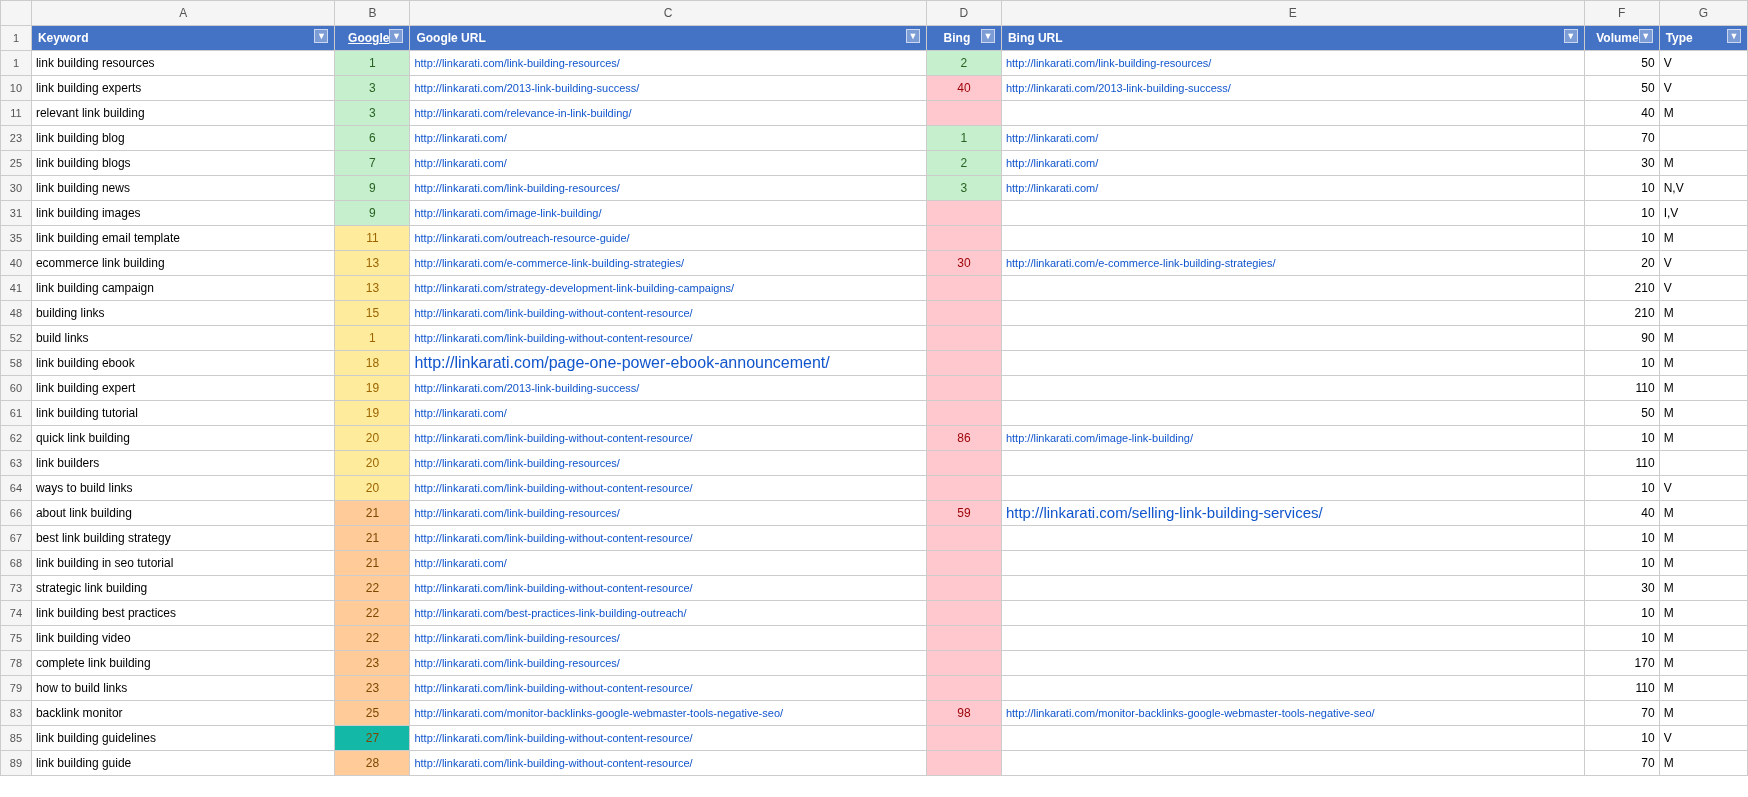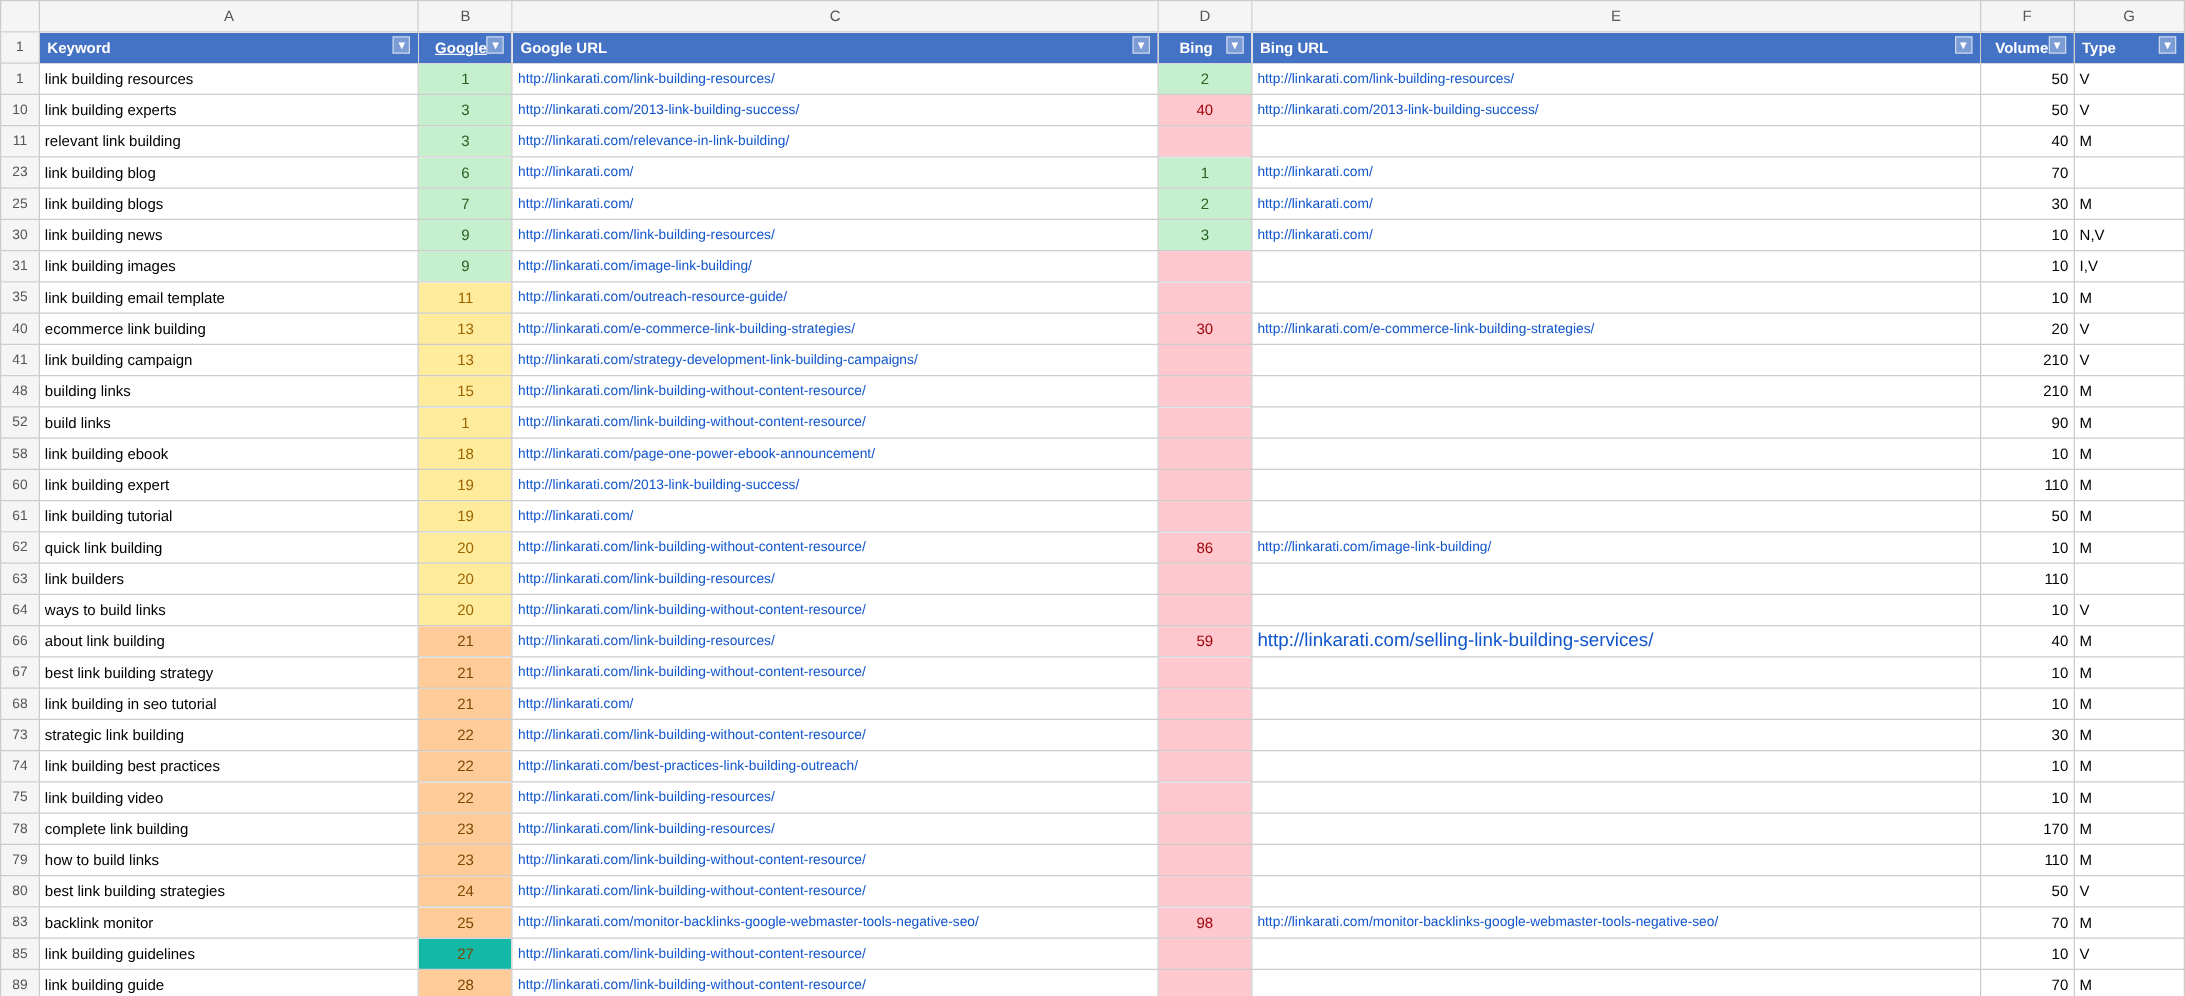--- a/index.html
+++ b/index.html
@@ -246,21 +246,21 @@
           <td style="color: rgb(17, 85, 204); font-size: 11px;">http://linkarati.com/link-building-without-content-resource/</td>
           <td style="text-align: center; background-color: rgb(255, 199, 206);"></td>
           <td style="color: rgb(17, 85, 204); font-size: 11px;"></td>
           <td style="text-align: right;">90</td>
           <td>M</td>
         </tr>
         <tr>
           <td class="row-num">58</td>
           <td>link building ebook</td>
           <td style="text-align: center; background-color: rgb(255, 235, 156); color: rgb(156, 101, 0);">18</td>
-          <td style="color: rgb(17, 85, 204); font-size: 11px;">http://linkarati.com/page-one-power-ebook-announcement/</td>
+          <td style="color: rgb(17, 85, 204); font-size: 16px;">http://linkarati.com/page-one-power-ebook-announcement/</td>
           <td style="text-align: center; background-color: rgb(255, 199, 206);"></td>
           <td style="color: rgb(17, 85, 204); font-size: 11px;"></td>
           <td style="text-align: right;">10</td>
           <td>M</td>
         </tr>
         <tr>
           <td class="row-num">60</td>
           <td>link building expert</td>
           <td style="text-align: center; background-color: rgb(255, 235, 156); color: rgb(156, 101, 0);">19</td>
           <td style="color: rgb(17, 85, 204); font-size: 11px;">http://linkarati.com/2013-link-building-success/</td>
@@ -381,30 +381,20 @@
         </tr>
         <tr>
           <td class="row-num">79</td>
           <td>how to build links</td>
           <td style="text-align: center; background-color: rgb(255, 204, 153); color: rgb(125, 71, 0);">23</td>
           <td style="color: rgb(17, 85, 204); font-size: 11px;">http://linkarati.com/link-building-without-content-resource/</td>
           <td style="text-align: center; background-color: rgb(255, 199, 206);"></td>
           <td style="color: rgb(17, 85, 204); font-size: 11px;"></td>
           <td style="text-align: right;">110</td>
           <td>M</td>
-        </tr>
-        <tr>
-          <td class="row-num">80</td>
-          <td>best link building strategies</td>
-          <td style="text-align: center; background-color: rgb(255, 204, 153); color: rgb(125, 71, 0);">24</td>
-          <td style="color: rgb(17, 85, 204); font-size: 11px;">http://linkarati.com/link-building-without-content-resource/</td>
-          <td style="text-align: center; background-color: rgb(255, 199, 206);"></td>
-          <td style="color: rgb(17, 85, 204); font-size: 11px;"></td>
-          <td style="text-align: right;">50</td>
-          <td>V</td>
         </tr>
         <tr>
           <td class="row-num">83</td>
           <td>backlink monitor</td>
           <td style="text-align: center; background-color: rgb(255, 204, 153); color: rgb(125, 71, 0);">25</td>
           <td style="color: rgb(17, 85, 204); font-size: 11px;">http://linkarati.com/monitor-backlinks-google-webmaster-tools-negative-seo/</td>
           <td style="text-align: center; background-color: rgb(255, 199, 206); color: rgb(156, 0, 6);">98</td>
           <td style="color: rgb(17, 85, 204); font-size: 11px;">http://linkarati.com/monitor-backlinks-google-webmaster-tools-negative-seo/</td>
           <td style="text-align: right;">70</td>
           <td>M</td>

